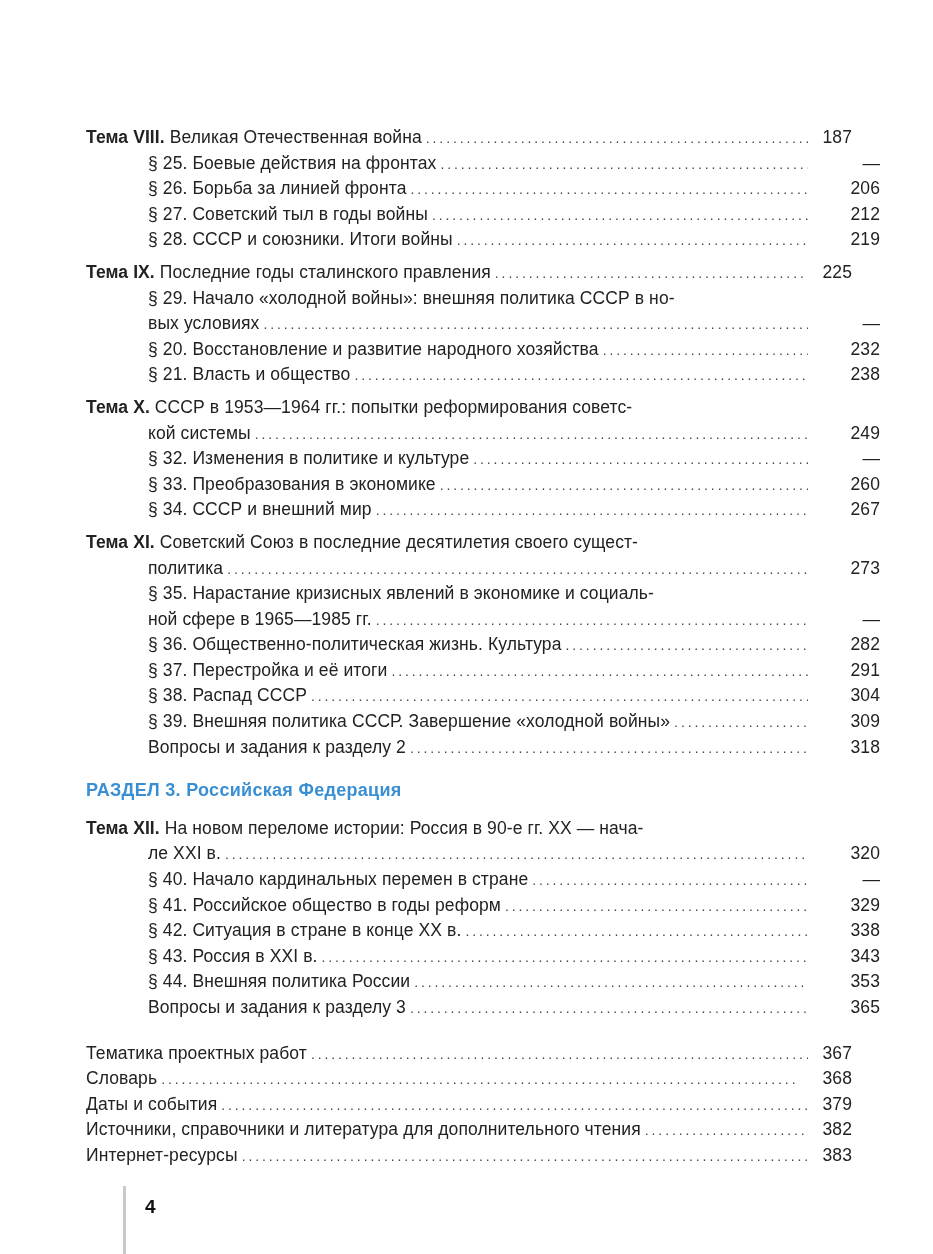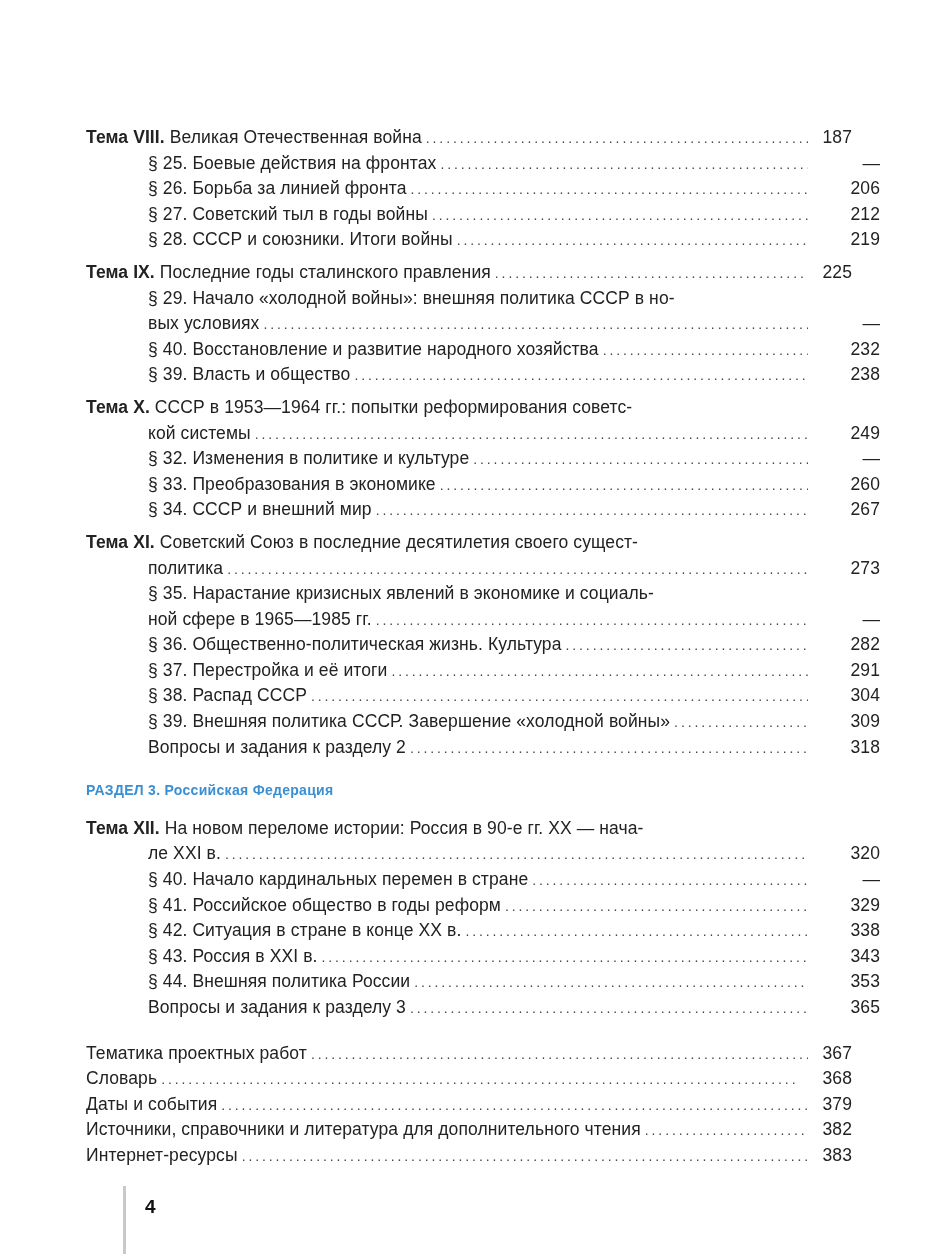--- a/index.html
+++ b/index.html
@@ -59,21 +59,21 @@
   }
   .leader-box {
     display: flex;
     flex: 1 1 auto;
     align-items: baseline;
     max-width: calc(100% - 40px);
   }
   .section-head {
     color: #3a8fd3;
     font-weight: bold;
-    font-size: 14px;
+    font-size: 18px;
     height: 25.6px;
     margin-top: 18px;
     margin-bottom: 12px;
     letter-spacing: 0.3px;
   }
   .appendix { margin-top: 20px; }
   .footer-line {
     position: absolute;
     left: 123px;
     top: 1186px;
@@ -144,28 +144,28 @@
     <div class="cont-line">§ 29. Начало «холодной войны»: внешняя политика СССР в но-</div>
     <div class="row indent">
       <div class="leader-box">
           <span class="text">вых условиях</span>
           <span class="lead"></span>
         </div>
       <span class="page">—</span>
     </div>
     <div class="row indent">
       <div class="leader-box">
-          <span class="text">§ 40. Восстановление и развитие народного хозяйства</span>
+          <span class="text">§ 20. Восстановление и развитие народного хозяйства</span>
           <span class="lead"></span>
         </div>
       <span class="page">232</span>
     </div>
     <div class="row indent">
       <div class="leader-box">
-          <span class="text">§ 39. Власть и общество</span>
+          <span class="text">§ 21. Власть и общество</span>
           <span class="lead"></span>
         </div>
       <span class="page">238</span>
     </div>
   </div>
 
   <div class="group">
     <div class="row">
       <span class="text"><span class="bold">Тема X.</span> <span>СССР в 1953—1964 гг.: попытки реформирования советс-</span></span>
     </div>

